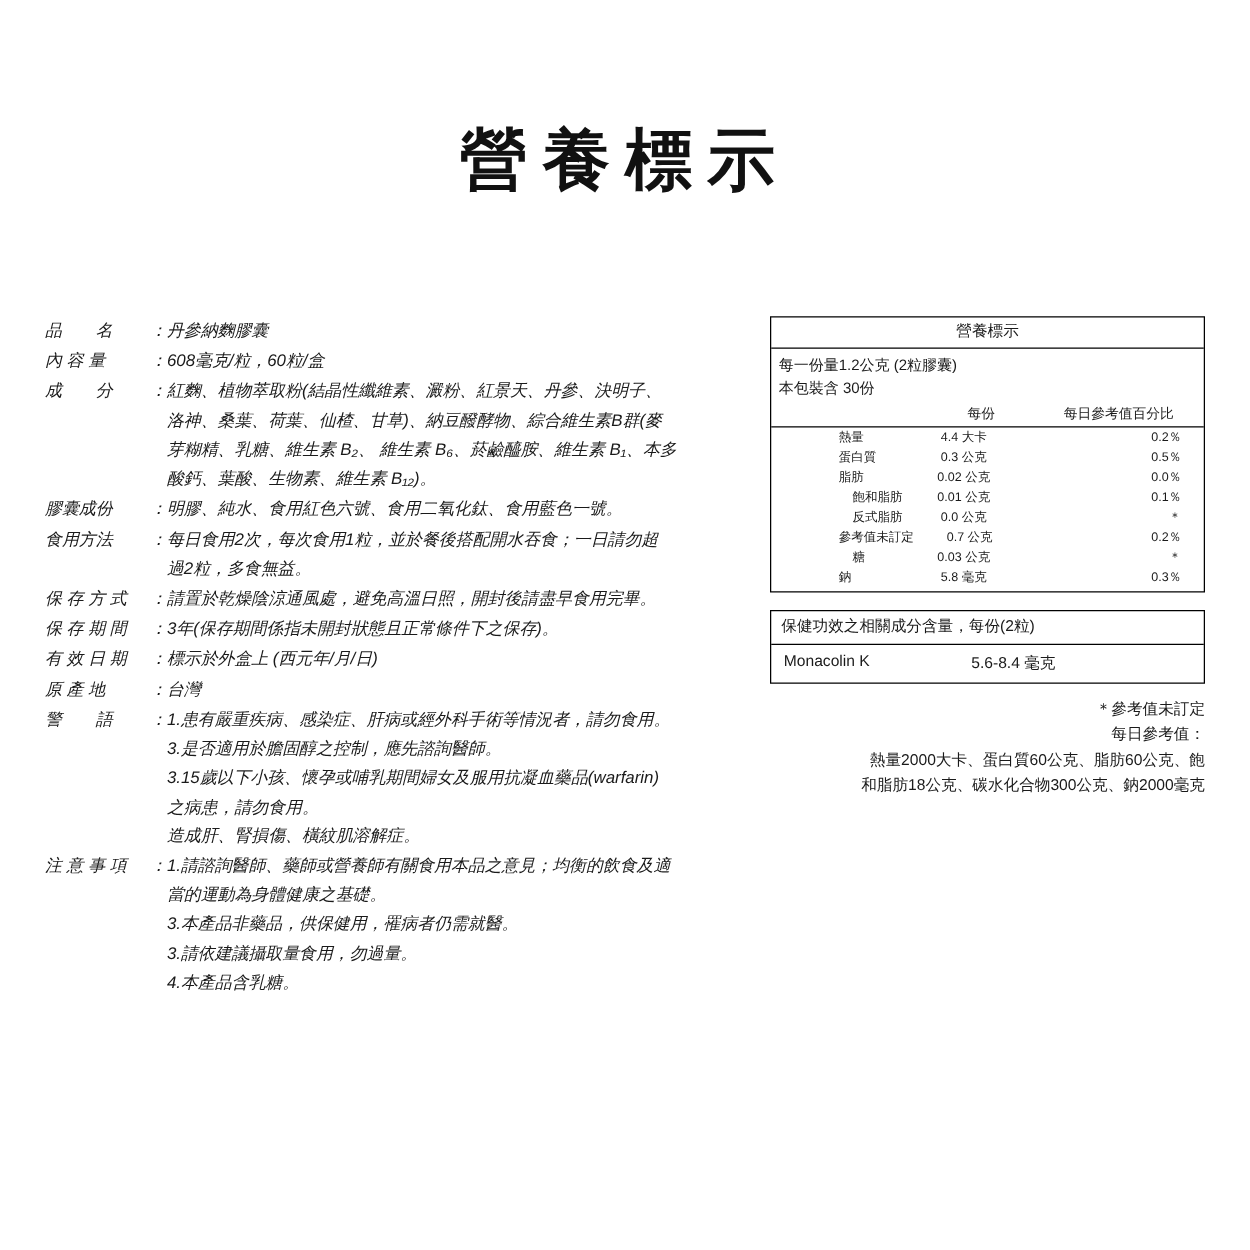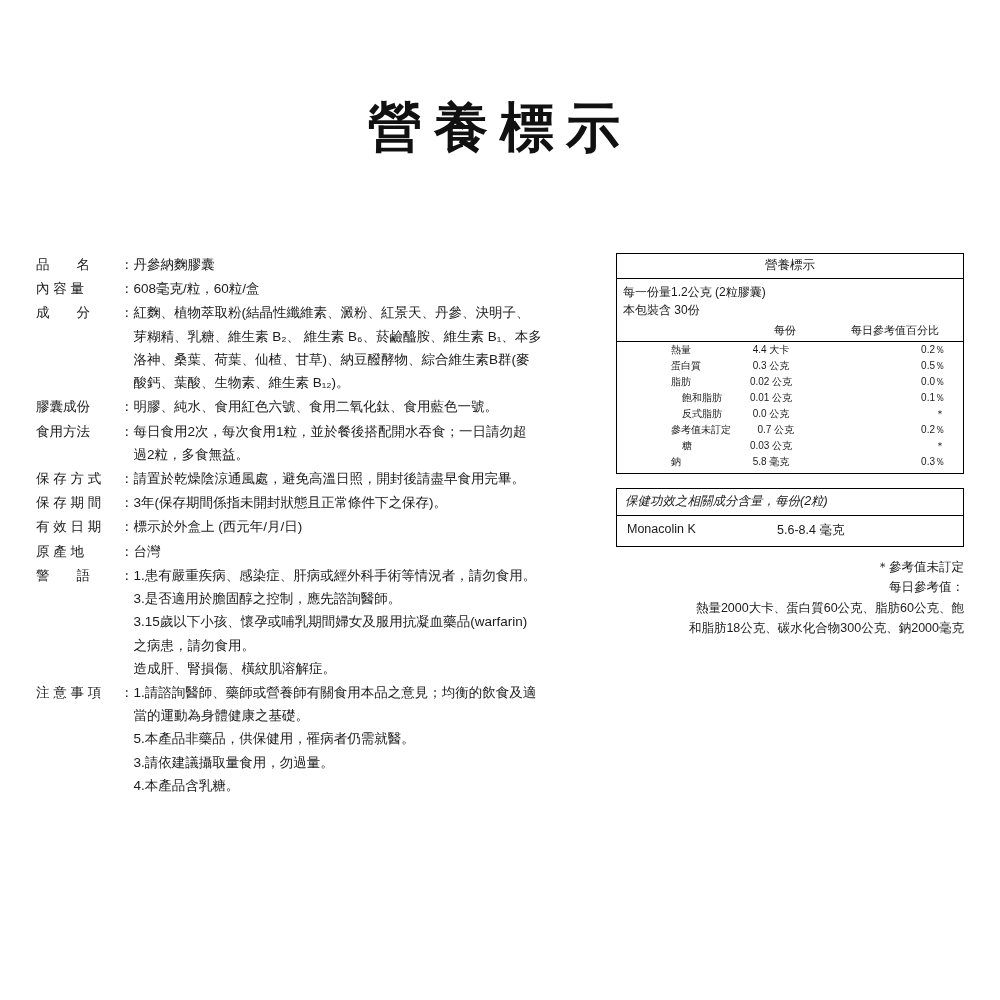--- a/index.html
+++ b/index.html
@@ -35,20 +35,21 @@
   }
 
   
   .left {
     position: absolute;
     left: 36px;
     top: 253px;
     width: 575px;
     font-size: 13.5px;
     line-height: 1.72;
+    font-style: italic;
   }
   .row {
     display: flex;
     align-items: flex-start;
     margin-bottom: 1px;
   }
   .lbl {
     width: 84px;
     flex: 0 0 84px;
     display: flex;
@@ -113,21 +114,20 @@
   .fx-box {
     border: 1px solid #000;
     box-sizing: border-box;
     width: 348px;
     margin-top: 14px;
   }
   .fx-head {
     border-bottom: 1px solid #000;
     padding: 4px 0 5px 8px;
     font-size: 12.5px;
-    font-style: italic;
   }
   .fx-row {
     display: flex;
     padding: 6px 0 7px 10px;
     font-size: 12.5px;
   }
   .fx-row .n { flex: 0 0 150px; }
   .fx-row .v { flex: 1 1 auto; }
 
   .foot {
@@ -160,22 +160,22 @@
       <div class="val">
         <span class="line">608毫克/粒，60粒/盒</span>
       </div>
     </div>
 
     <div class="row">
       <div class="lbl">成　　分</div>
       <div class="colon">：</div>
       <div class="val">
         <span class="line">紅麴、植物萃取粉(結晶性纖維素、澱粉、紅景天、丹參、決明子、</span>
+        <span class="line">洛神、桑葉、荷葉、仙楂、甘草)、納豆醱酵物、綜合維生素B群(麥</span>
         <span class="line">芽糊精、乳糖、維生素 B₂、 維生素 B₆、菸鹼醯胺、維生素 B₁、本多</span>
-        <span class="line">洛神、桑葉、荷葉、仙楂、甘草)、納豆醱酵物、綜合維生素B群(麥</span>
         <span class="line">酸鈣、葉酸、生物素、維生素 B₁₂)。</span>
       </div>
     </div>
 
     <div class="row">
       <div class="lbl">膠囊成份</div>
       <div class="colon">：</div>
       <div class="val">
         <span class="line">明膠、純水、食用紅色六號、食用二氧化鈦、食用藍色一號。</span>
       </div>
@@ -233,21 +233,21 @@
         <span class="line">造成肝、腎損傷、橫紋肌溶解症。</span>
       </div>
     </div>
 
     <div class="row">
       <div class="lbl">注 意 事 項</div>
       <div class="colon">：</div>
       <div class="val">
         <span class="line">1.請諮詢醫師、藥師或營養師有關食用本品之意見；均衡的飲食及適</span>
         <span class="line">當的運動為身體健康之基礎。</span>
-        <span class="line">5.本產品非藥品，供保健用，罹病者仍需就醫。</span>
+        <span class="line">3.本產品非藥品，供保健用，罹病者仍需就醫。</span>
         <span class="line">3.請依建議攝取量食用，勿過量。</span>
         <span class="line">4.本產品含乳糖。</span>
       </div>
     </div>
 
   </div>
 
   <div class="right">
 
     <div class="nt-box">

